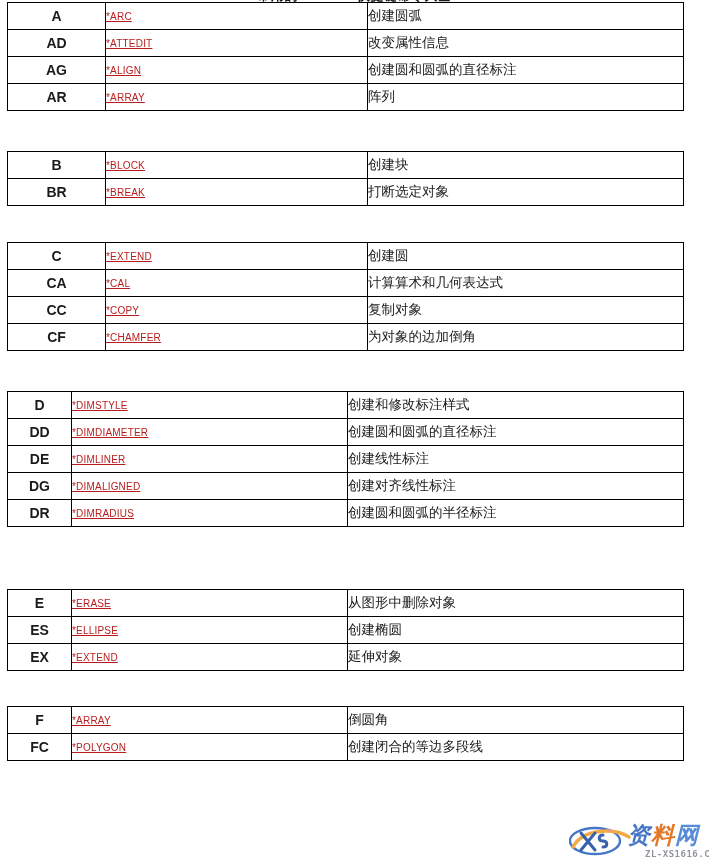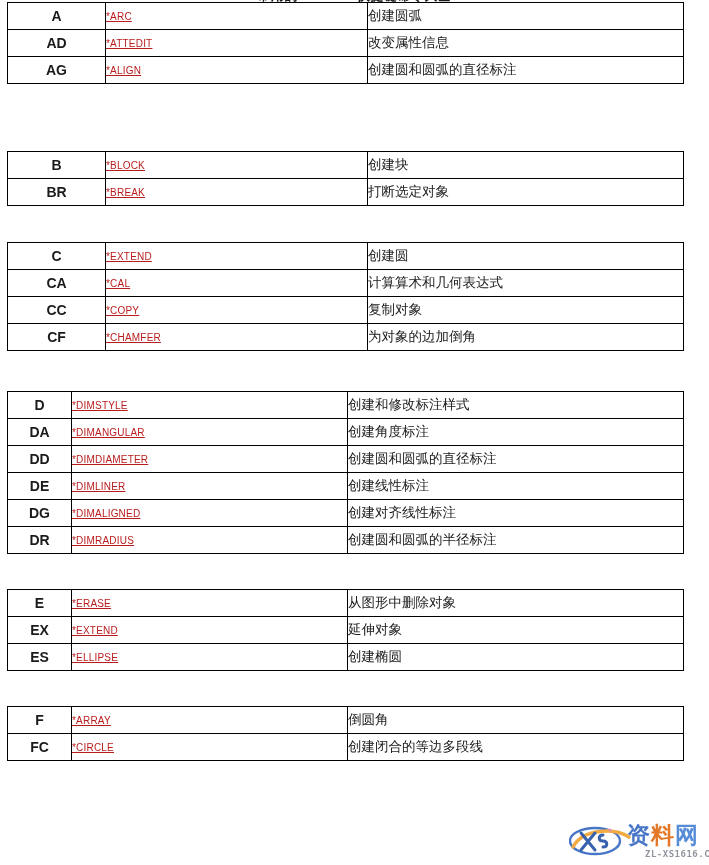--- a/index.html
+++ b/index.html
@@ -105,20 +105,21 @@
   .wm-cn {
     position: absolute;
     left: 58px;
     top: 2px;
     font-family: "DejaVu Sans", "Liberation Sans", sans-serif;
     font-size: 23px;
     font-weight: bold;
     letter-spacing: 1px;
     line-height: 28px;
     white-space: nowrap;
+    font-style: italic;
   }
   .wm-cn .g1 { color: #3f6fc4; }
   .wm-cn .g2 { color: #e2711d; }
   .wm-cn .g3 { color: #4f86d6; }
   .wm-url {
     position: absolute;
     left: 60px;
     top: 30px;
     font-family: "DejaVu Sans Mono", "Liberation Mono", monospace;
     font-size: 9px;
@@ -154,20 +155,25 @@
           <tr>
             <td class="c-key">AD</td>
             <td class="c-cmd">*ATTEDIT</td>
             <td class="c-desc">改变属性信息</td>
           </tr>
           <tr>
             <td class="c-key">AG</td>
             <td class="c-cmd">*ALIGN</td>
             <td class="c-desc">创建圆和圆弧的直径标注</td>
           </tr>
+          <tr>
+            <td class="c-key">AR</td>
+            <td class="c-cmd">*ARRAY</td>
+            <td class="c-desc">阵列</td>
+          </tr>
         </tbody>
       </table>
       <table class="tbl" style="left: 7px; top: 151px;">
         <colgroup>
           <col style="width: 98px;">
           <col style="width: 262px;">
           <col style="width: 316px;">
         </colgroup>
         <tbody>
           <tr>
@@ -217,25 +223,20 @@
           <col style="width: 276px;">
           <col style="width: 336px;">
         </colgroup>
         <tbody>
           <tr>
             <td class="c-key">D</td>
             <td class="c-cmd">*DIMSTYLE</td>
             <td class="c-desc">创建和修改标注样式</td>
           </tr>
           <tr>
-            <td class="c-key">DA</td>
-            <td class="c-cmd">*DIMANGULAR</td>
-            <td class="c-desc">创建角度标注</td>
-          </tr>
-          <tr>
             <td class="c-key">DD</td>
             <td class="c-cmd">*DIMDIAMETER</td>
             <td class="c-desc">创建圆和圆弧的直径标注</td>
           </tr>
           <tr>
             <td class="c-key">DE</td>
             <td class="c-cmd">*DIMLINER</td>
             <td class="c-desc">创建线性标注</td>
           </tr>
           <tr>
@@ -256,46 +257,46 @@
           <col style="width: 276px;">
           <col style="width: 336px;">
         </colgroup>
         <tbody>
           <tr>
             <td class="c-key">E</td>
             <td class="c-cmd">*ERASE</td>
             <td class="c-desc">从图形中删除对象</td>
           </tr>
           <tr>
+            <td class="c-key">ES</td>
+            <td class="c-cmd">*ELLIPSE</td>
+            <td class="c-desc">创建椭圆</td>
+          </tr>
+          <tr>
             <td class="c-key">EX</td>
             <td class="c-cmd">*EXTEND</td>
             <td class="c-desc">延伸对象</td>
           </tr>
-          <tr>
-            <td class="c-key">ES</td>
-            <td class="c-cmd">*ELLIPSE</td>
-            <td class="c-desc">创建椭圆</td>
-          </tr>
         </tbody>
       </table>
       <table class="tbl" style="left: 7px; top: 706px;">
         <colgroup>
           <col style="width: 64px;">
           <col style="width: 276px;">
           <col style="width: 336px;">
         </colgroup>
         <tbody>
           <tr>
             <td class="c-key">F</td>
             <td class="c-cmd">*ARRAY</td>
             <td class="c-desc">倒圆角</td>
           </tr>
           <tr>
             <td class="c-key">FC</td>
-            <td class="c-cmd">*CIRCLE</td>
+            <td class="c-cmd">*POLYGON</td>
             <td class="c-desc">创建闭合的等边多段线</td>
           </tr>
         </tbody>
       </table>
     </div>
 
   <div class="watermark">
     <svg class="wm-logo" viewBox="0 0 64 32">
       <ellipse cx="26" cy="16" rx="25" ry="13" fill="none" stroke="#3f6fc4" stroke-width="2.4"></ellipse>
       <path d="M4 22 C14 3 46 3 60 12" fill="none" stroke="#f2a63b" stroke-width="3.4" stroke-linecap="round"></path>

